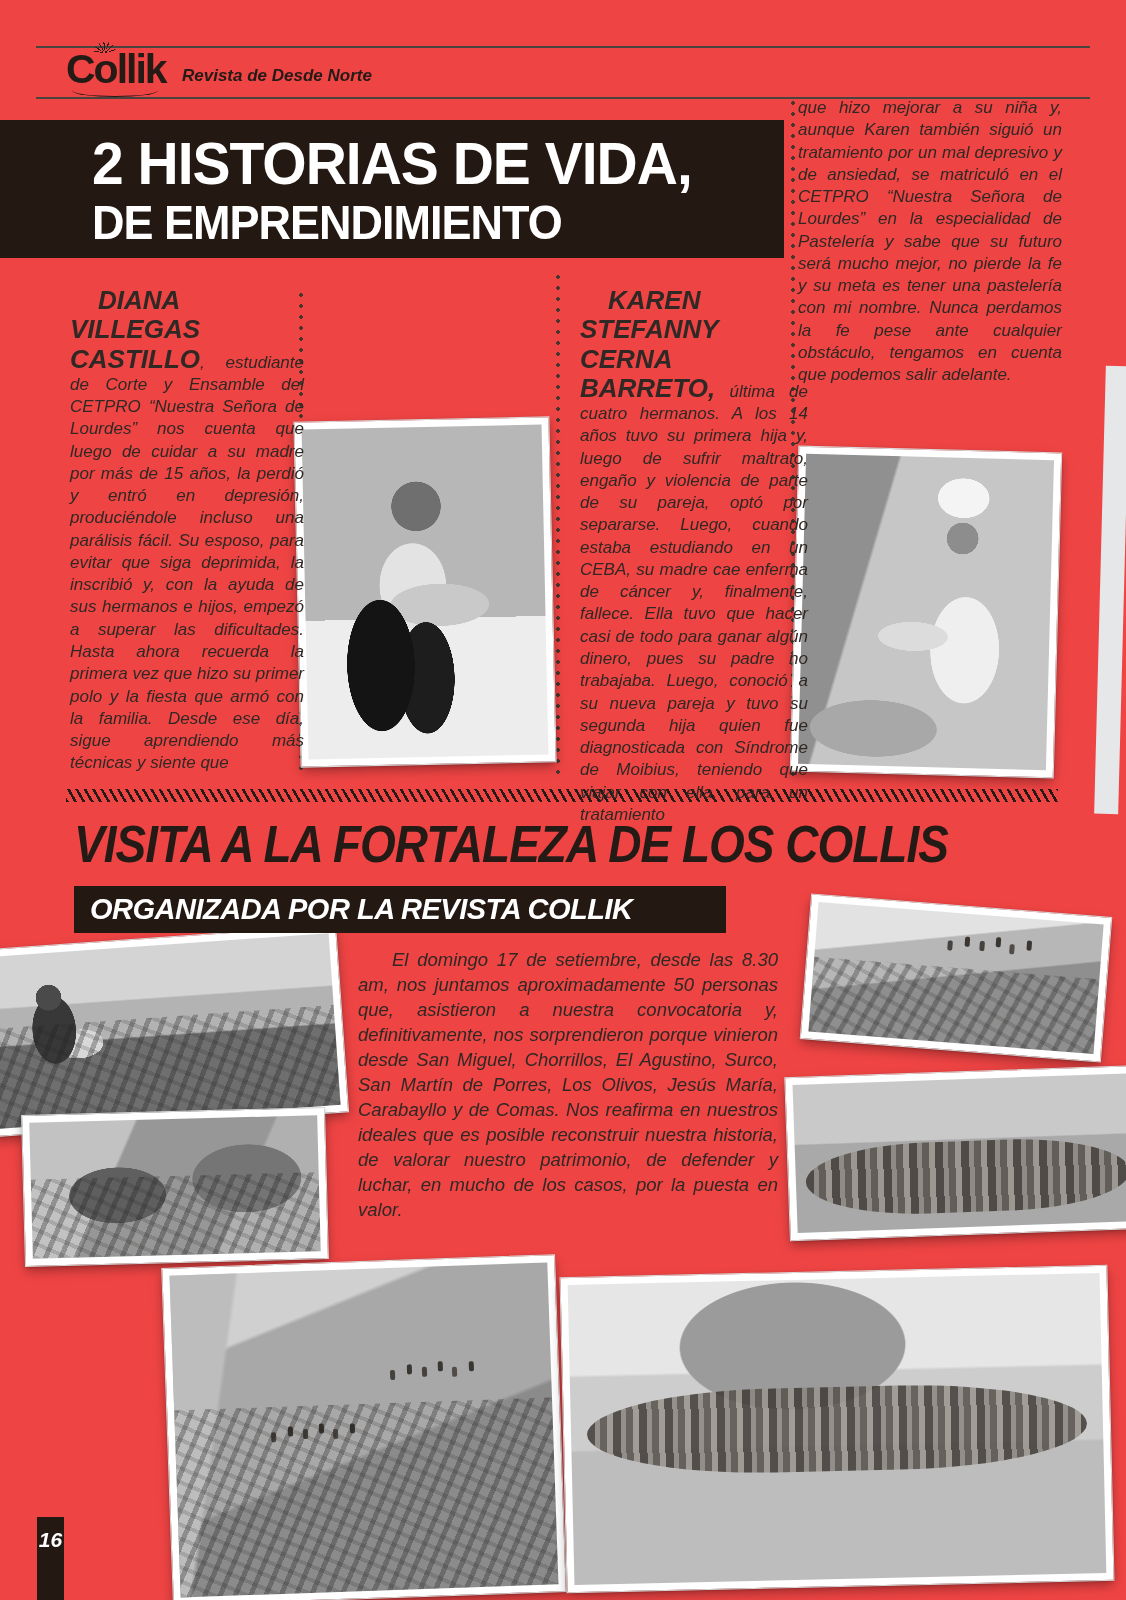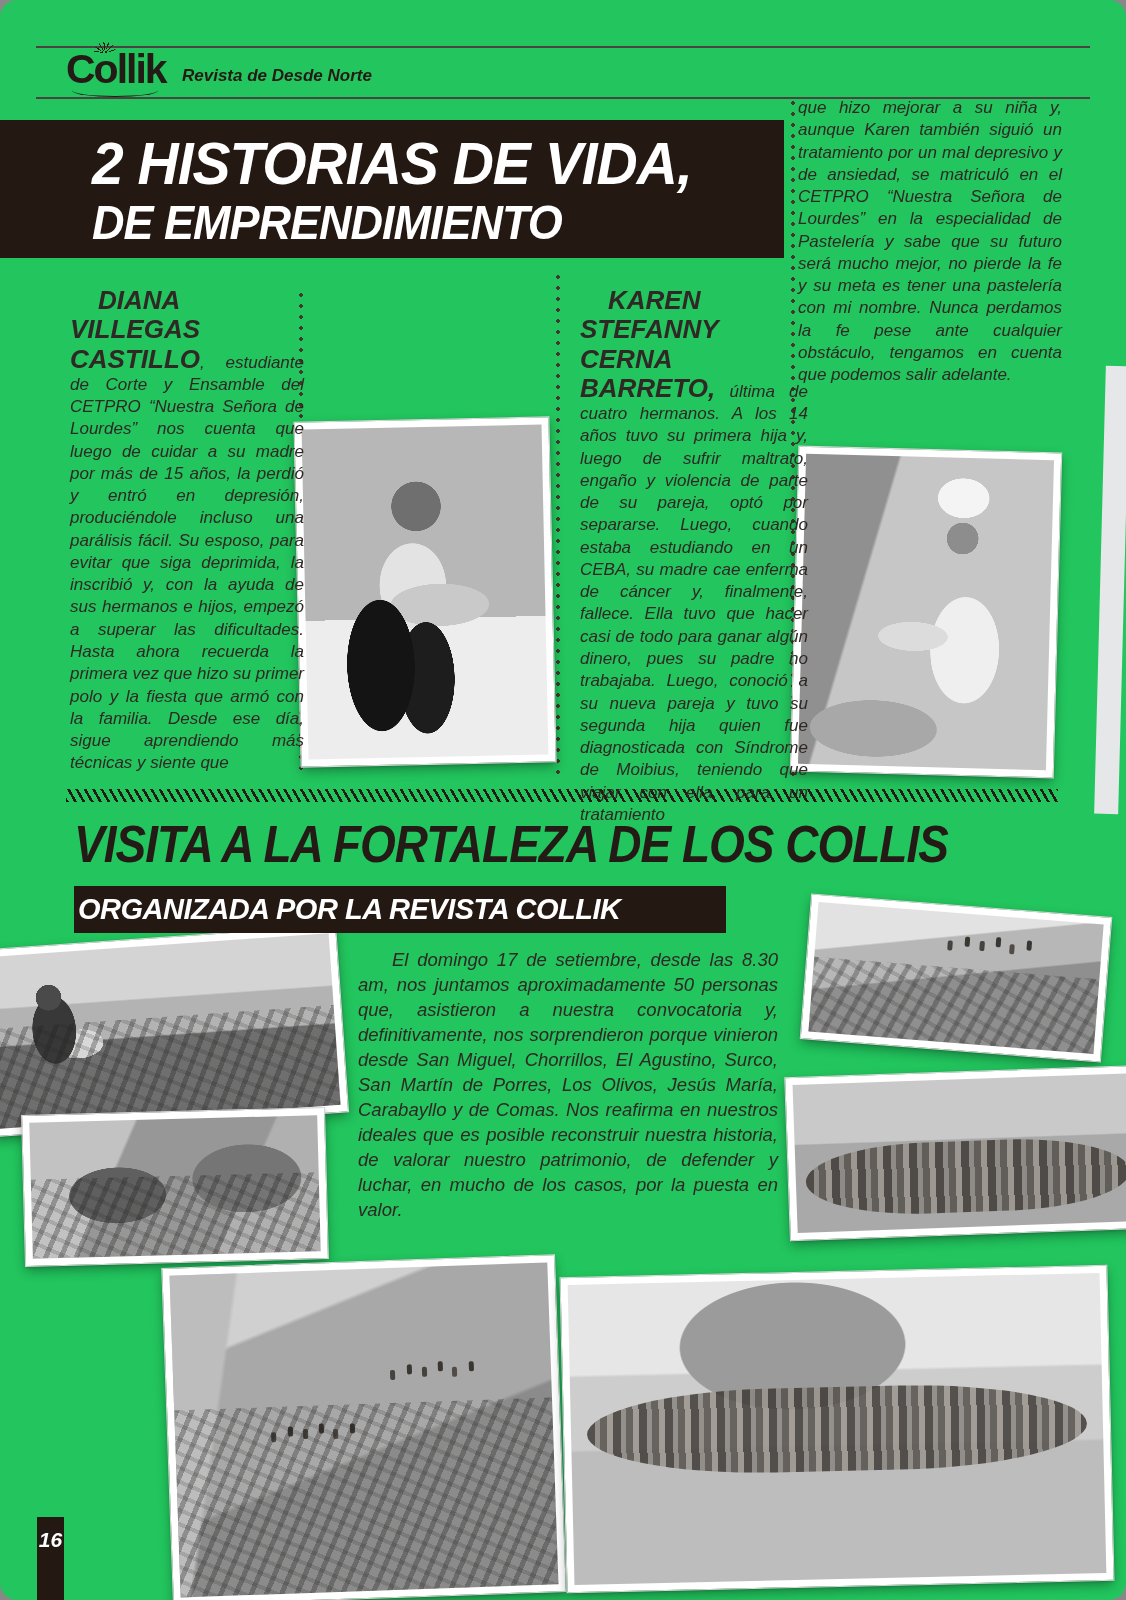--- a/index.html
+++ b/index.html
@@ -1,36 +1,36 @@
 <!DOCTYPE html>
 <html><head>
 <meta charset="utf-8">
 <style>
   html,body{margin:0;padding:0;background:#888;}
-  .page{position:relative;width:1126px;height:1600px;margin:0 auto;background:#22c55e;
-        overflow:hidden;font-family:"Liberation Sans",sans-serif;color:#2e2623;border-radius:17px;}
+  .page{position:relative;width:1126px;height:1600px;margin:0 auto;background:#ef4444;
+        overflow:hidden;font-family:"Liberation Sans",sans-serif;color:#2e2623;}
 
   
   .rule{position:absolute;left:36px;width:1054px;height:2px;background:#4a4440;}
   .rule.r1{top:46px;height:1.5px;}
   .rule.r2{top:97px;height:1.5px;}
   .logo{position:absolute;left:66px;top:49px;font-size:41px;font-weight:bold;
         letter-spacing:-2px;color:#241a16;line-height:1;}
   .logo .o{position:relative;display:inline-block;}
   .logo .o .rays{position:absolute;left:50%;top:-7px;transform:translateX(-50%);
         width:22px;height:11px;border-radius:11px 11px 0 0;
         background:repeating-conic-gradient(from -62deg at 50% 100%, #241a16 0 7deg, transparent 7deg 26deg);}
   .logo .smile{position:absolute;left:6px;bottom:-7px;width:86px;height:12px;
         border-bottom:1.5px solid #241a16;border-radius:50%;}
   .tagline{position:absolute;left:182px;top:66px;font-size:17px;font-style:italic;
         font-weight:bold;color:#241a16;}
 
   
   .banner1{position:absolute;left:0;top:120px;width:784px;height:138px;background:#241813;
-        color:#fff;font-style:italic;font-weight:bold;}
+        color:#fff;font-weight:bold;}
   .banner1 .l1{position:absolute;left:92px;top:8px;font-size:57px;letter-spacing:-1px;
         transform:scaleY(1.05);transform-origin:left top;white-space:nowrap;}
   .banner1 .l2{position:absolute;left:92px;top:76px;font-size:45px;letter-spacing:-1px;
         transform:scaleY(1.05);transform-origin:left top;white-space:nowrap;}
 
   
   .col{position:absolute;z-index:3;}
   .body{margin:0;font-style:italic;font-size:17px;line-height:1.31;text-align:justify;
         color:#2f2824;}
   .lead-p{text-indent:28px;}
@@ -89,21 +89,21 @@
 
   
   .hatch{position:absolute;left:66px;top:789px;width:992px;height:13px;
      background:repeating-linear-gradient(60deg,#241a16 0 2.5px,transparent 2.5px 7.2px);}
 
   
   .head2{position:absolute;left:74px;top:814px;font-size:46px;font-weight:bold;font-style:italic;
      color:#241a16;letter-spacing:-1px;transform:scaleY(1.12);transform-origin:left top;
      white-space:nowrap;z-index:3;}
   .banner2{position:absolute;left:74px;top:886px;width:652px;height:47px;background:#241813;z-index:3;}
-  .banner2 span{display:block;padding-left:4px;line-height:46px;color:#fff;font-size:29px;
+  .banner2 span{display:block;padding-left:16px;line-height:46px;color:#fff;font-size:29px;
      font-weight:bold;font-style:italic;letter-spacing:-0.5px;white-space:nowrap;}
   .a2text{position:absolute;left:358px;top:948px;width:420px;z-index:4;}
   .a2text p{margin:0 0 22px 0;font-style:italic;font-size:18.5px;line-height:1.35;
      text-align:justify;text-indent:34px;color:#2f2824;}
 
   
   .pagenum{position:absolute;left:37px;top:1517px;width:27px;height:90px;background:#241813;z-index:5;}
   .pagenum span{display:block;text-align:center;padding-top:11px;color:#fff;font-size:21px;
      font-weight:bold;font-style:italic;}
 </style>

